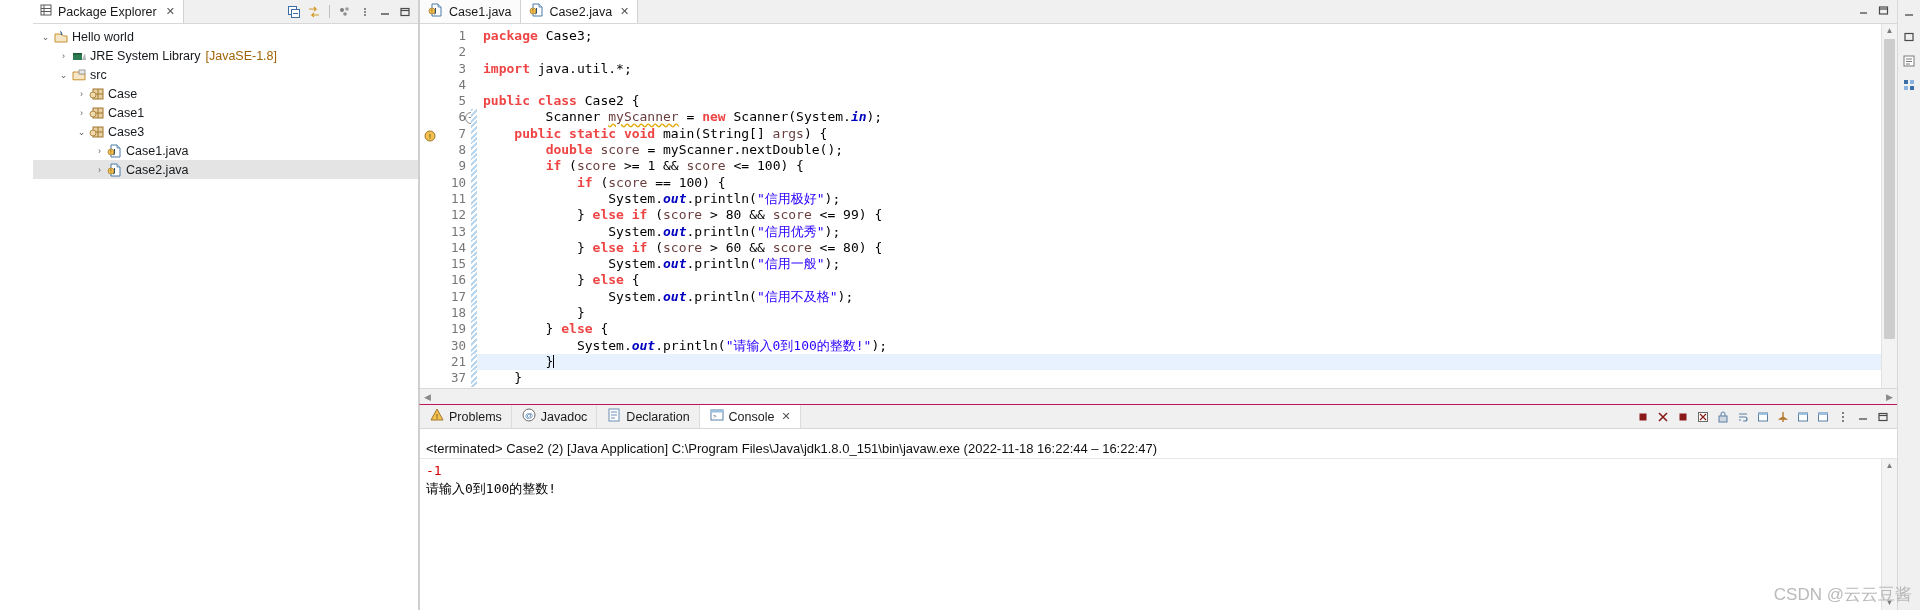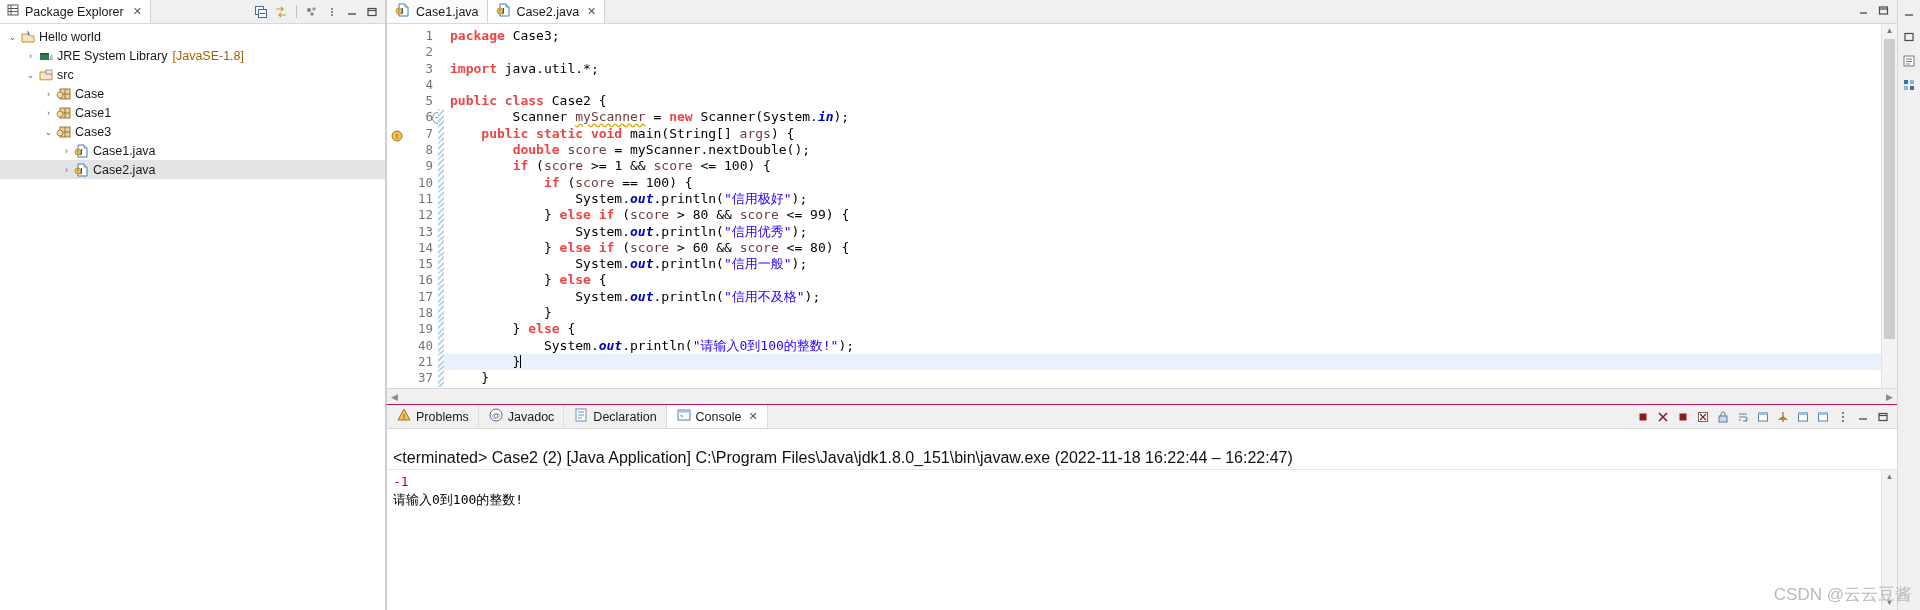--- a/index.html
+++ b/index.html
@@ -4,21 +4,21 @@
 <style>
   html,body{margin:0;padding:0;}
   body{
     width:1920px;height:610px;
     background:#ffffff;
     font-family:"Liberation Sans", sans-serif;
     font-size:12px;color:#000;
     overflow:hidden;
     position:relative;
   }
-  .app{position:absolute;inset:0;display:flex;flex-direction:column;}
+  .app{position:absolute;inset:0;display:flex;flex-direction:column;margin-left:33px;}
   .workbench{flex:1;display:flex;min-height:0;}
 
   
   .left-view{width:385px;display:flex;flex-direction:column;background:#ffffff;border-right:1px solid #cfcfcf;}
   .view-tabbar{
     height:23px;display:flex;align-items:stretch;background:#f0f0f0;
     border-bottom:1px solid #d8d8d8;position:relative;
   }
   .view-tab{
     display:flex;align-items:center;gap:5px;padding:0 8px 0 6px;
@@ -97,21 +97,21 @@
   
   .bottom-panel{flex:1;display:flex;flex-direction:column;min-height:0;background:#fff;border-left:1px solid #cfcfcf;border-top:1px solid #be185d;}
   .bottom-tabbar{height:23px;display:flex;align-items:stretch;background:#f0f0f0;border-bottom:1px solid #d8d8d8;}
   .btab{display:flex;align-items:center;gap:4px;padding:0 9px;font-size:12.5px;color:#1a1a1a;border-right:1px solid #dcdcdc;background:#f0f0f0;}
   .btab.active{background:#ffffff;}
   .btab .tabclose{font-size:11px;color:#555;margin-left:3px;}
   .btab-fill{flex:1;background:#f0f0f0;display:flex;align-items:center;justify-content:flex-end;gap:3px;padding-right:6px;}
   .bt-ico{width:17px;height:17px;display:flex;align-items:center;justify-content:center;}
 
   .console-status{
-    font-size:16px;color:#111;padding:20px 6px 2px 6px;white-space:nowrap;
+    font-size:13px;color:#111;padding:12px 6px 2px 6px;white-space:nowrap;
     border-bottom:1px solid #e6e6e6;background:#fff;
   }
   .console-out{
     flex:1;display:flex;min-height:0;background:#fff;position:relative;
   }
   .console-text{
     flex:1;padding:3px 6px;font-family:"DejaVu Sans Mono", monospace;font-size:13px;line-height:18px;
   }
   .co-err{color:#d40000;}
   .co-out{color:#000;}
@@ -352,21 +352,21 @@
               <div class="gutter-line">10</div>
               <div class="gutter-line">11</div>
               <div class="gutter-line">12</div>
               <div class="gutter-line">13</div>
               <div class="gutter-line">14</div>
               <div class="gutter-line">15</div>
               <div class="gutter-line">16</div>
               <div class="gutter-line">17</div>
               <div class="gutter-line">18</div>
               <div class="gutter-line">19</div>
-              <div class="gutter-line">40</div>
+              <div class="gutter-line">30</div>
               <div class="gutter-line">21</div>
               <div class="gutter-line">37</div>
             </div>
           <div class="changebar" id="changebar">
               <div class="cb"></div>
               <div class="cb"></div>
               <div class="cb"></div>
               <div class="cb"></div>
               <div class="cb"></div>
               <div class="cb mod"></div>

